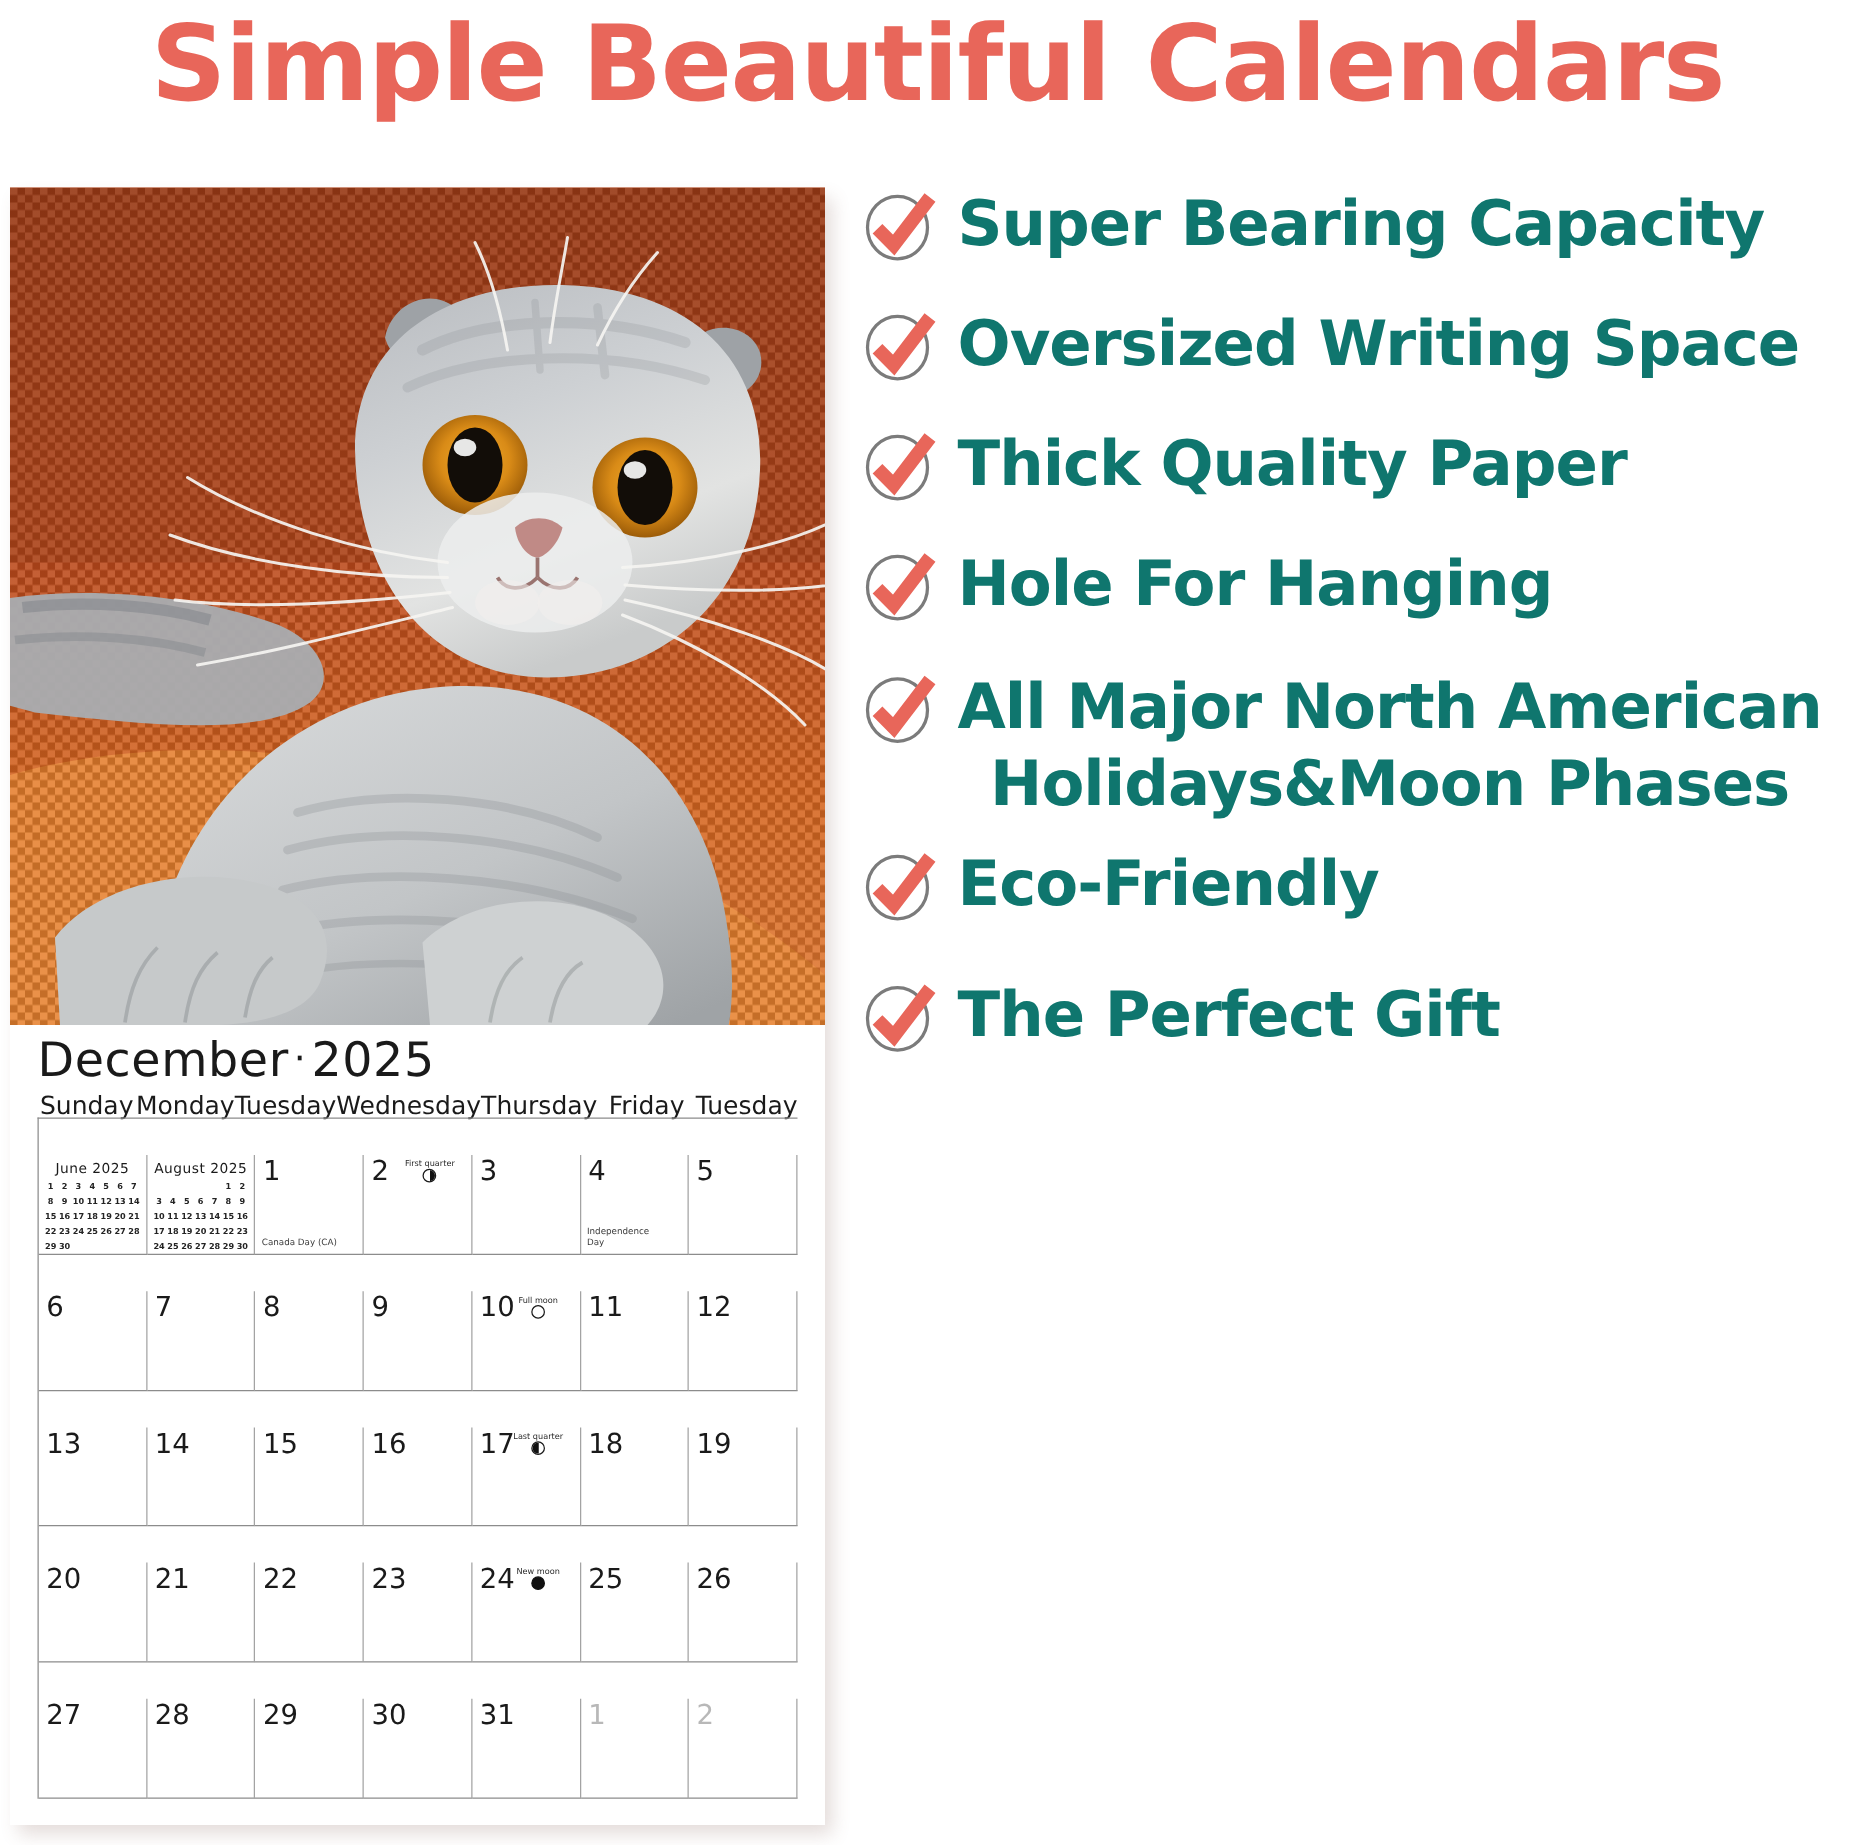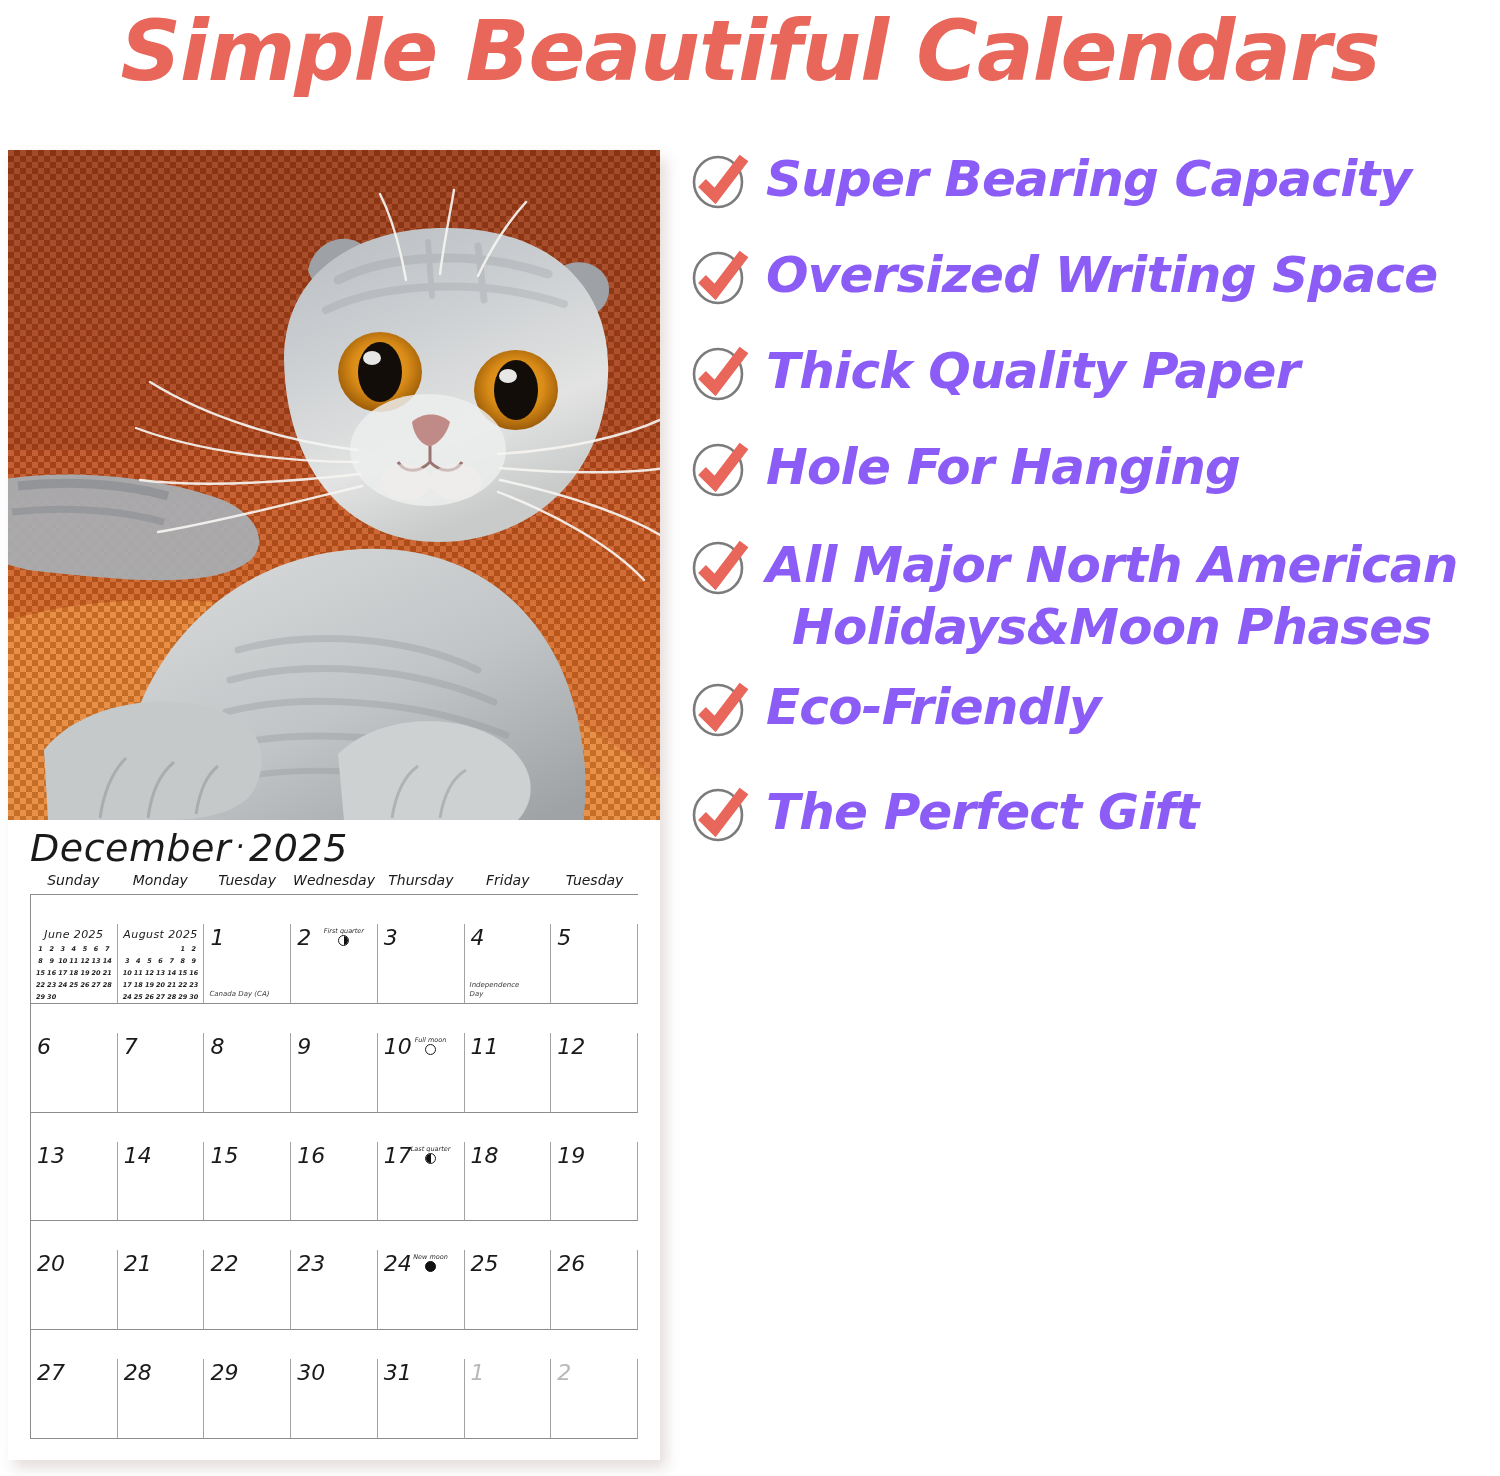--- a/index.html
+++ b/index.html
@@ -10,21 +10,20 @@
     background: #ffffff;
     font-family: "Liberation Sans", sans-serif;
     overflow: hidden;
   }
 
   #root {
     position: relative;
     width: 1500px;
     height: 1476px;
     background: #ffffff;
-    font-style: italic;
   }
 
   
   #headline {
     position: absolute;
     left: 0;
     top: -2px;
     width: 1500px;
     text-align: center;
     font-family: "DejaVu Sans", sans-serif;
@@ -76,21 +75,21 @@
     position: absolute;
     left: 22px;
     top: 722px;
     width: 608px;
     display: flex;
   }
   .weekday {
     flex: 1 1 0;
     text-align: center;
     font-family: "DejaVu Sans", sans-serif;
-    font-size: 14px;
+    font-size: 20px;
     font-weight: 400;
     color: #1a1a1a;
   }
 
   
   #grid {
     position: absolute;
     left: 22px;
     top: 744px;
     width: 608px;
@@ -218,21 +217,21 @@
     height: 62px;
     margin-right: 14px;
     margin-top: 2px;
   }
   .check-icon svg { display: block; width: 62px; height: 62px; }
   .feature-text {
     font-family: "DejaVu Sans", sans-serif;
     font-weight: 700;
     font-size: 50px;
     line-height: 62px;
-    color: #8b5cf6;
+    color: #0f766e;
     letter-spacing: -0.8px;
   }
   .feature-text .l2 { display: block; text-align: center; }
 </style>
 </head>
 <body>
 
 <div id="root">
 
   <div id="headline">Simple Beautiful Calendars</div>

